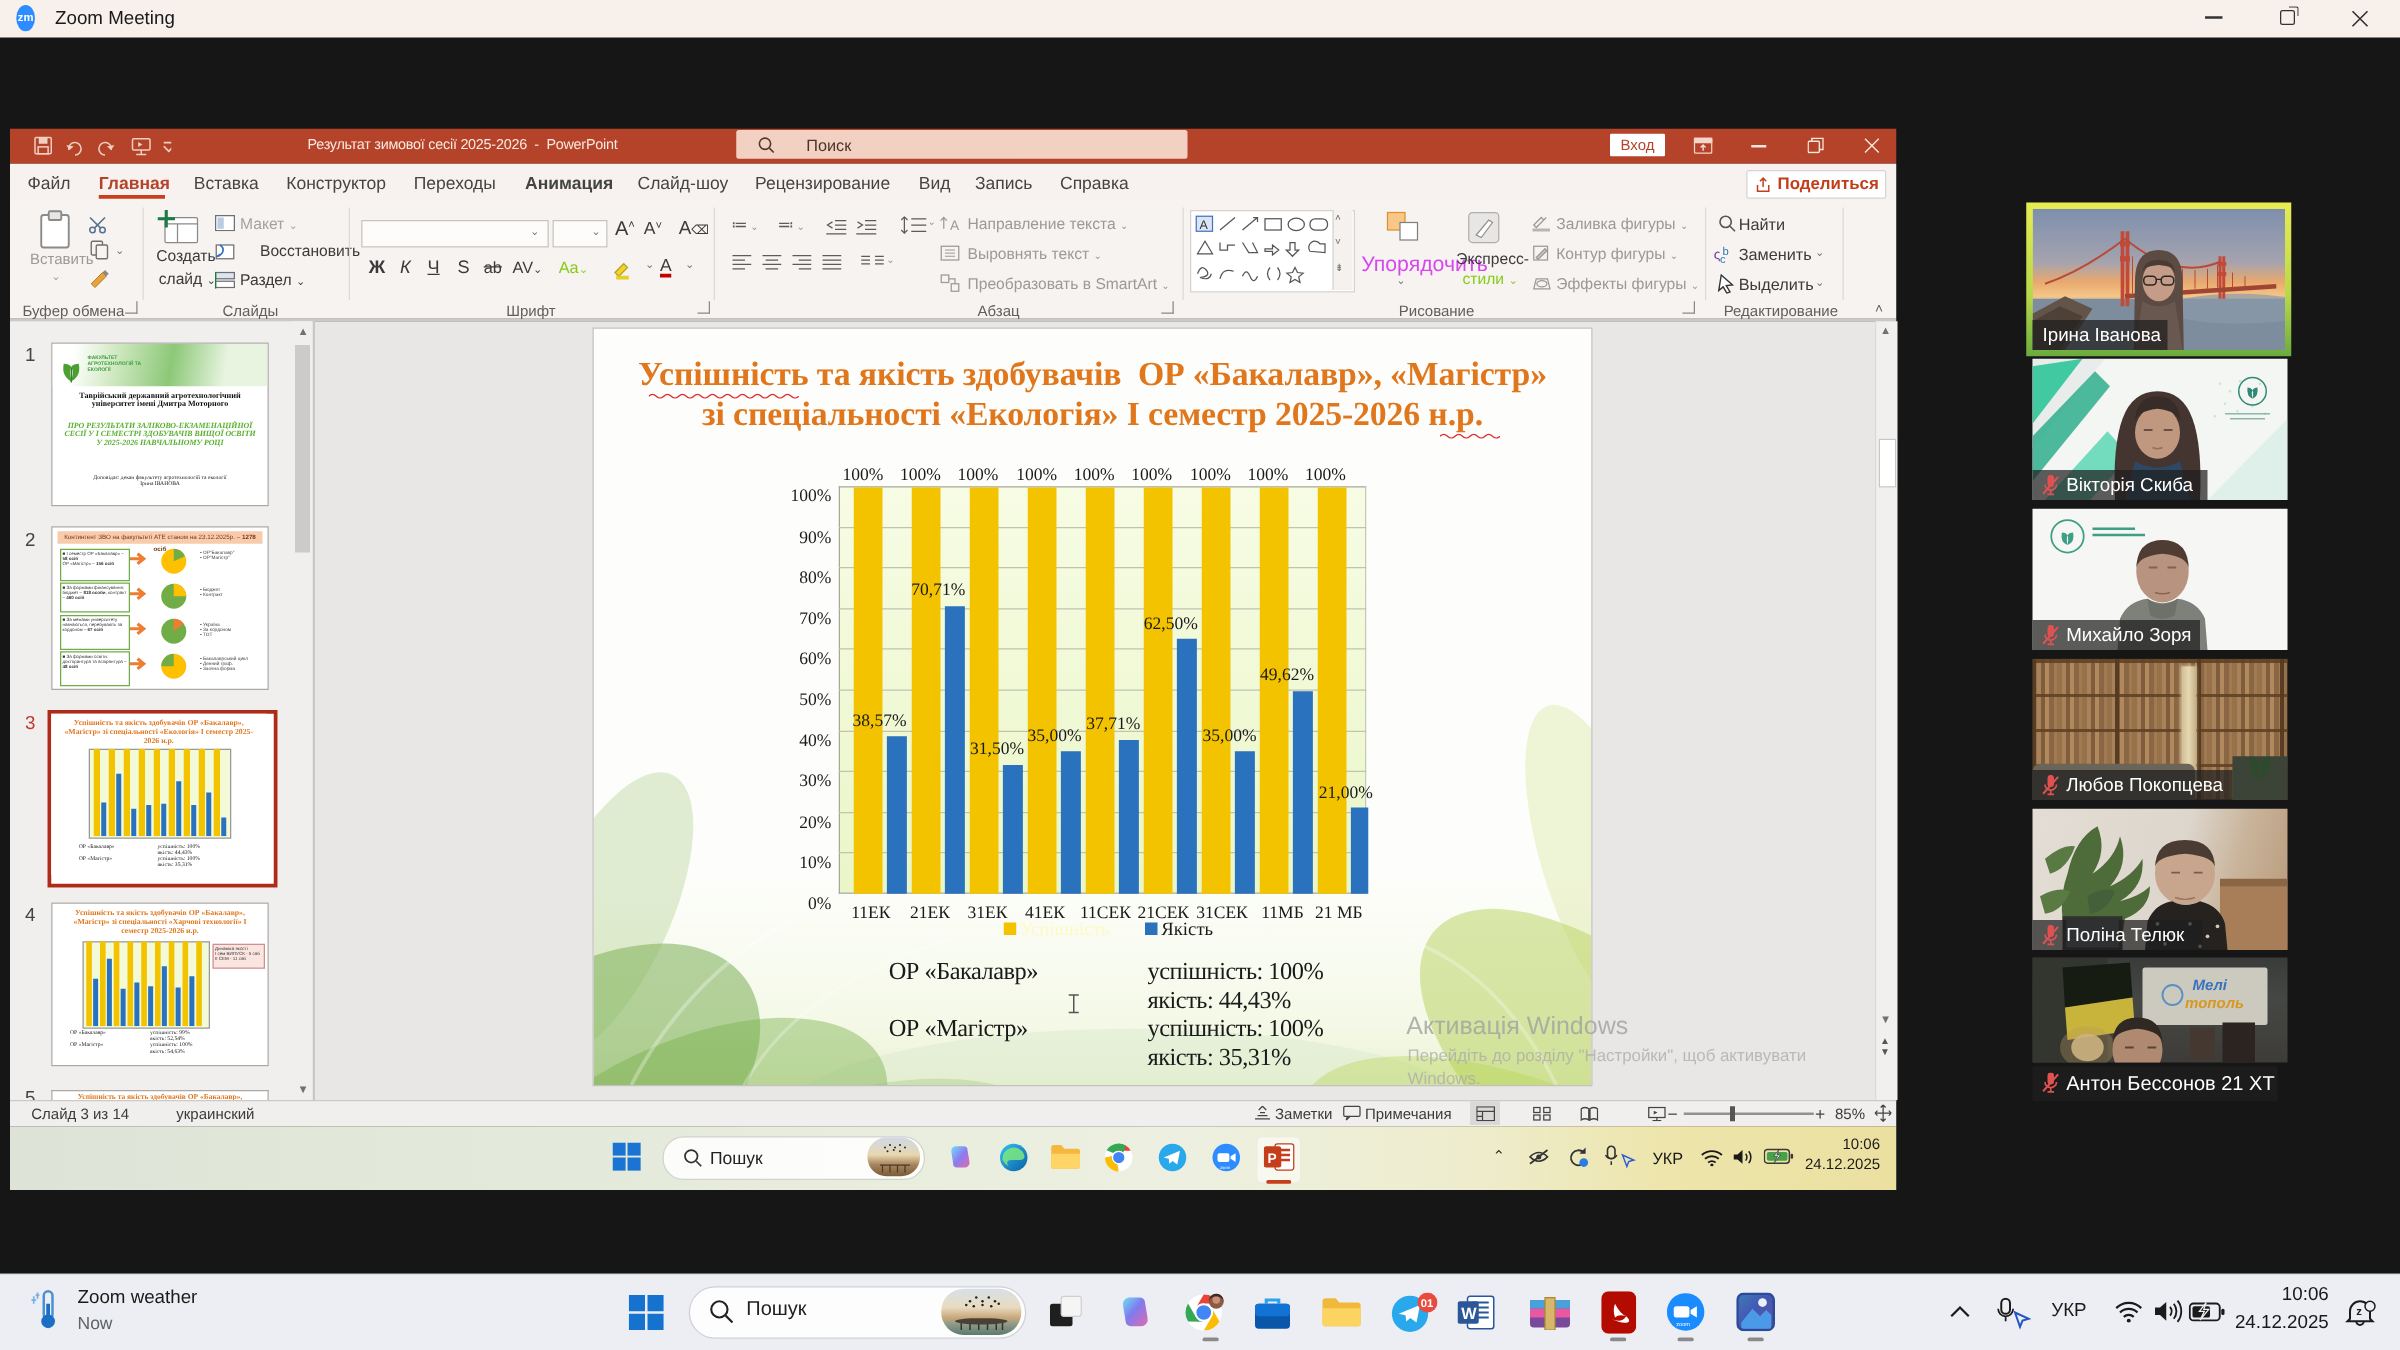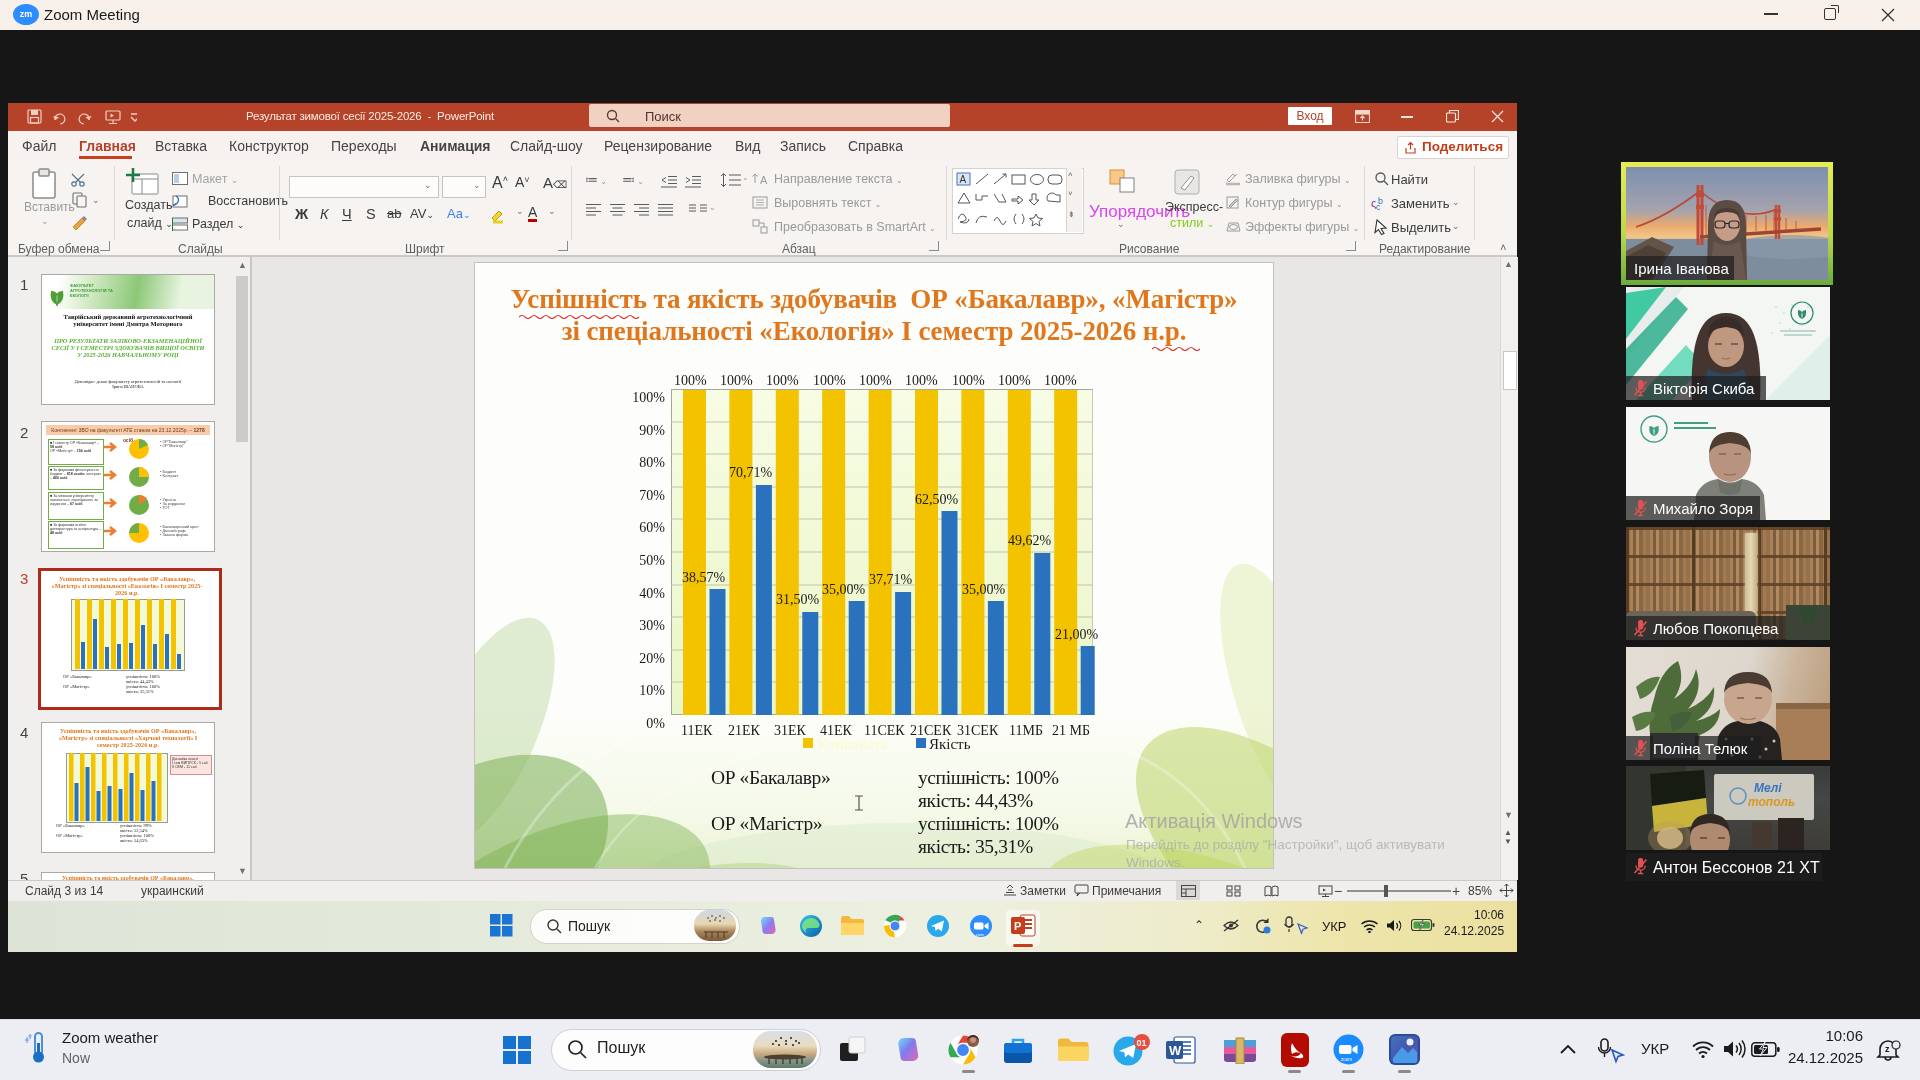--- a/index.html
+++ b/index.html
@@ -4,21 +4,21 @@
 <style>
   html,body{margin:0;padding:0;width:1920px;height:1080px;overflow:hidden;background:#161616;font-family:"Liberation Sans",sans-serif;}
   .a{position:absolute;}
   .ser{font-family:"Liberation Serif",serif;}
   .ico{color:#5b5b5b;}
 </style>
 </head>
 <body>
 
 <div class="a" style="left:0;top:0;width:1920px;height:30px;background:#f7f0eb;"></div>
-<div class="a" style="left:13px;top:4px;width:26px;height:21px;border-radius:50%;background:#2d8cff;color:#fff;font-size:9px;font-weight:bold;text-align:center;line-height:21px;">zm</div>
+<div class="a" style="left:13px;top:4px;width:15px;height:21px;border-radius:50%;background:#2d8cff;color:#fff;font-size:9px;font-weight:bold;text-align:center;line-height:21px;">zm</div>
 <div class="a" style="left:44px;top:6px;font-size:15px;color:#1a1a1a;">Zoom Meeting</div>
 <div class="a" style="left:1764px;top:13px;width:14px;height:1.5px;background:#333;"></div>
 <div class="a" style="left:1824px;top:8px;width:10px;height:10px;border:1.2px solid #333;border-radius:2px;"></div>
 <div class="a" style="left:1831px;top:5px;width:7px;height:7px;border-top:1.2px solid #333;border-right:1.2px solid #333;border-radius:0 2px 0 0;"></div>
 <svg class="a" style="left:1880px;top:7px;" width="16" height="16">
     <path d="M2 2 L14 14 M14 2 L2 14" stroke="#333" stroke-width="1.3"></path>
   </svg>
 
 <div class="a" style="left:8px;top:103px;width:1509px;height:28px;background:#b4432a;"></div>
 
@@ -136,21 +136,21 @@
 <div class="a" style="left:473px;top:180px;font-size:9px;color:#707070;">⌄</div>
 <div class="a" style="left:492px;top:174px;font-size:16px;color:#3b3b3b;">А<span style="font-size:9px;vertical-align:6px;">˄</span></div>
 <div class="a" style="left:515px;top:174px;font-size:14px;color:#3b3b3b;">А<span style="font-size:9px;vertical-align:4px;">˅</span></div>
 <div class="a" style="left:543px;top:174px;font-size:15px;color:#3b3b3b;">А<span style="font-size:10px;">⌫</span></div>
 <div class="a" style="left:295px;top:206px;font-size:14.5px;color:#3b3b3b;font-weight:bold;">Ж</div>
 <div class="a" style="left:320px;top:206px;font-size:14.5px;color:#3b3b3b;font-style:italic;">К</div>
 <div class="a" style="left:342px;top:206px;font-size:14.5px;color:#3b3b3b;text-decoration:underline;">Ч</div>
 <div class="a" style="left:366px;top:206px;font-size:14.5px;color:#3b3b3b;">S</div>
 <div class="a" style="left:387px;top:206px;font-size:13px;color:#3b3b3b;text-decoration:line-through;">ab</div>
 <div class="a" style="left:410px;top:206px;font-size:13px;color:#3b3b3b;">AV<span style="font-size:9px;">⌄</span></div>
-<div class="a" style="left:447px;top:206px;font-size:13px;color:#3b82f6;">Aa<span style="font-size:9px;">⌄</span></div>
+<div class="a" style="left:447px;top:206px;font-size:13px;color:#84cc16;">Aa<span style="font-size:9px;">⌄</span></div>
 <svg class="a" style="left:490px;top:208px;" width="26" height="16">
     <path d="M2 10 l7-7 3 3 -7 7 z" fill="#f5d328" stroke="#b9a020"></path>
     <path d="M3 14 h10" stroke="#e3d020" stroke-width="3"></path>
   </svg>
 <div class="a" style="left:516px;top:206px;font-size:9px;color:#707070;">⌄</div>
 <div class="a" style="left:528px;top:204px;font-size:14px;color:#3b3b3b;border-bottom:3.5px solid #c00000;height:15px;">А</div>
 <div class="a" style="left:548px;top:206px;font-size:9px;color:#707070;">⌄</div>
 <div class="a" style="left:405px;top:242px;font-size:12px;color:#5f5f5f;">Шрифт</div>
 <div class="a" style="left:558px;top:241px;width:9px;height:9px;border-right:1.2px solid #8a8a8a;border-bottom:1.2px solid #8a8a8a;"></div>
 <div class="a" style="left:571px;top:166px;width:1px;height:74px;background:#dcd9d6;"></div>

